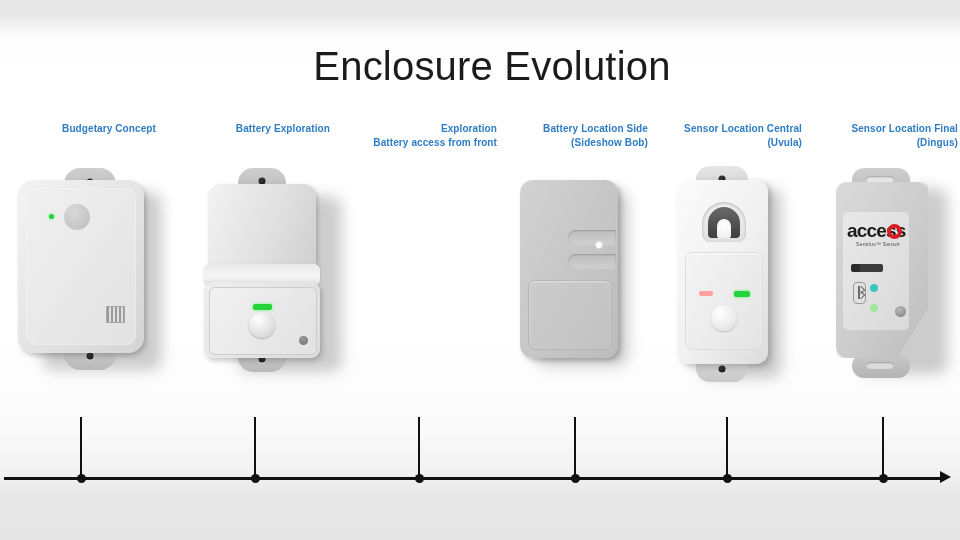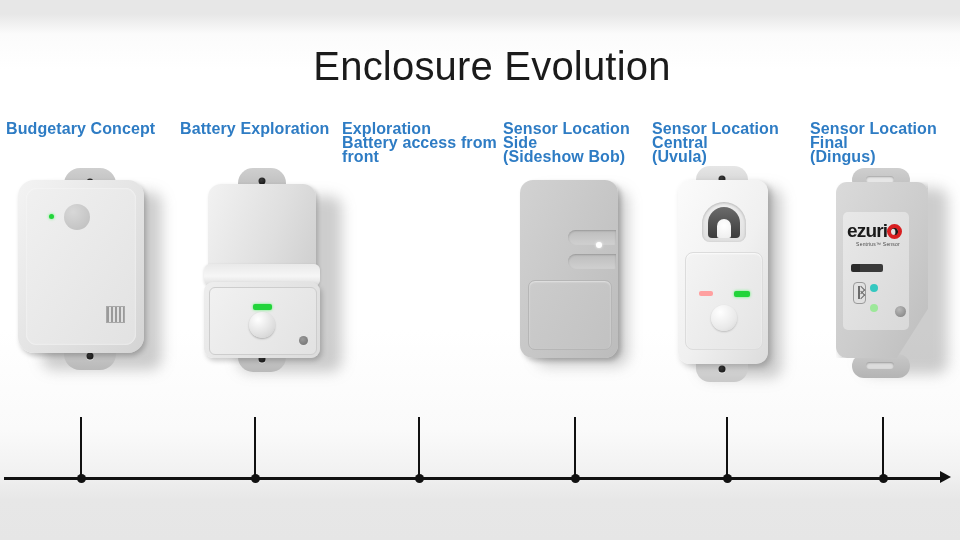--- a/index.html
+++ b/index.html
@@ -20,23 +20,23 @@
     position:absolute;left:12px;top:44px;width:960px;
     text-align:center;
     font-size:40px;font-weight:300;letter-spacing:.2px;
     color:#1b1b1b;
     font-family:"Liberation Sans", sans-serif;
   }
   
   .labels{position:absolute;left:0;top:122px;width:960px;height:40px;}
   .col-label{
     position:absolute;top:0;
-    text-align:left;
+    text-align:right;
     color:#2E7CC4;
-    font-size:16px;font-weight:bold;line-height:14px;
+    font-size:10px;font-weight:bold;line-height:14px;
     letter-spacing:.1px;
   }
   
   .stage{position:absolute;left:0;top:160px;width:960px;height:240px;}
   .device{position:absolute;}
 
   
   .tab{
     position:absolute;background:linear-gradient(to bottom,#cfcfcf,#b9b9b9);
     border-radius:14px;
@@ -86,21 +86,21 @@
     </div>
     <div class="col-label" style="left:180px;width:150px;">
       <div>Battery Exploration</div>
       <div></div>
     </div>
     <div class="col-label" style="left:342px;width:155px;">
       <div>Exploration</div>
       <div>Battery access from front</div>
     </div>
     <div class="col-label" style="left:503px;width:145px;">
-      <div>Sensor Location Side</div>
+      <div>Battery Location Side</div>
       <div>(Sideshow Bob)</div>
     </div>
     <div class="col-label" style="left:810px;width:148px;">
       <div>Sensor Location Final</div>
       <div>(Dingus)</div>
     </div>
     <div class="col-label" style="left:652px;width:150px;">
       <div>Sensor Location Central</div>
       <div>(Uvula)</div>
     </div>
@@ -243,21 +243,21 @@
       <div style="position:absolute;left:10px;top:22px;width:92px;height:176px;border-radius:11px;
                   background:linear-gradient(118deg,#dadada,#cccccc 55%,#bdbdbd);
                   box-shadow:3px 3px 6px rgba(0,0,0,.22);
                   clip-path:polygon(0 0,100% 0,100% 72%,66% 100%,0 100%);">
 
         <div style="position:absolute;left:7px;top:30px;width:66px;height:118px;border-radius:5px;
                     background:linear-gradient(120deg,#e8e8e8,#d9d9d9);">
 
           <div style="position:absolute;left:4px;top:8px;width:58px;height:22px;">
             <span style="position:absolute;left:0;top:0;font-size:19px;font-weight:bold;
-                         letter-spacing:-.8px;color:#1a1a1a;font-family:'Liberation Sans',sans-serif;">ezurio</span>
+                         letter-spacing:-.8px;color:#1a1a1a;font-family:'Liberation Sans',sans-serif;">access</span>
             <span style="position:absolute;left:40px;top:4px;width:15px;height:15px;border-radius:50%;
                          border:4px solid #d81e20;box-sizing:border-box;"></span>
           </div>
           <div style="position:absolute;left:7px;top:29px;width:56px;
                       font-size:5px;color:#4a4a4a;letter-spacing:.2px;text-align:center;">Sentrius™ Sensor</div>
 
           <div style="position:absolute;left:8px;top:52px;width:32px;height:8px;
                       background:linear-gradient(to right,#2b2b2b 0 9px,#3a3a3a 9px 32px);
                       border-radius:2px;"></div>
 

